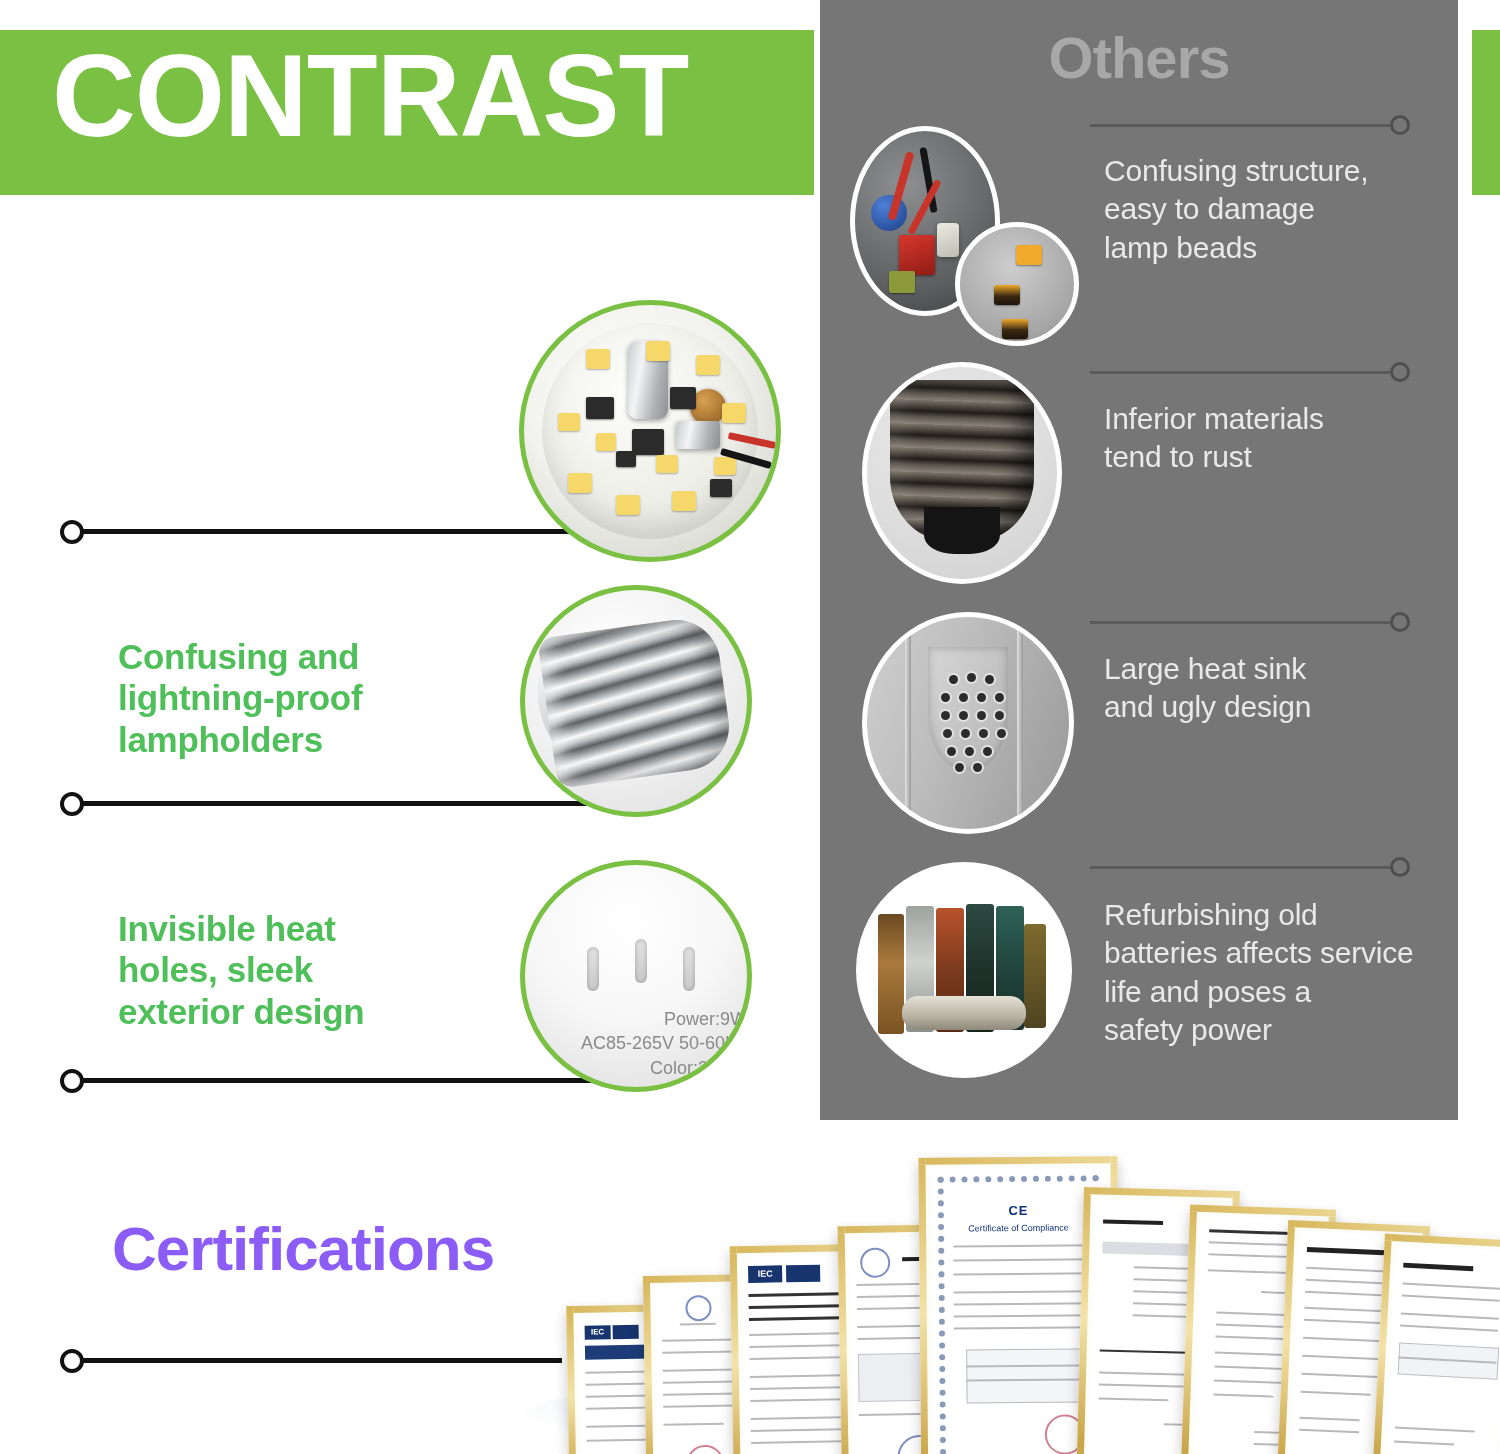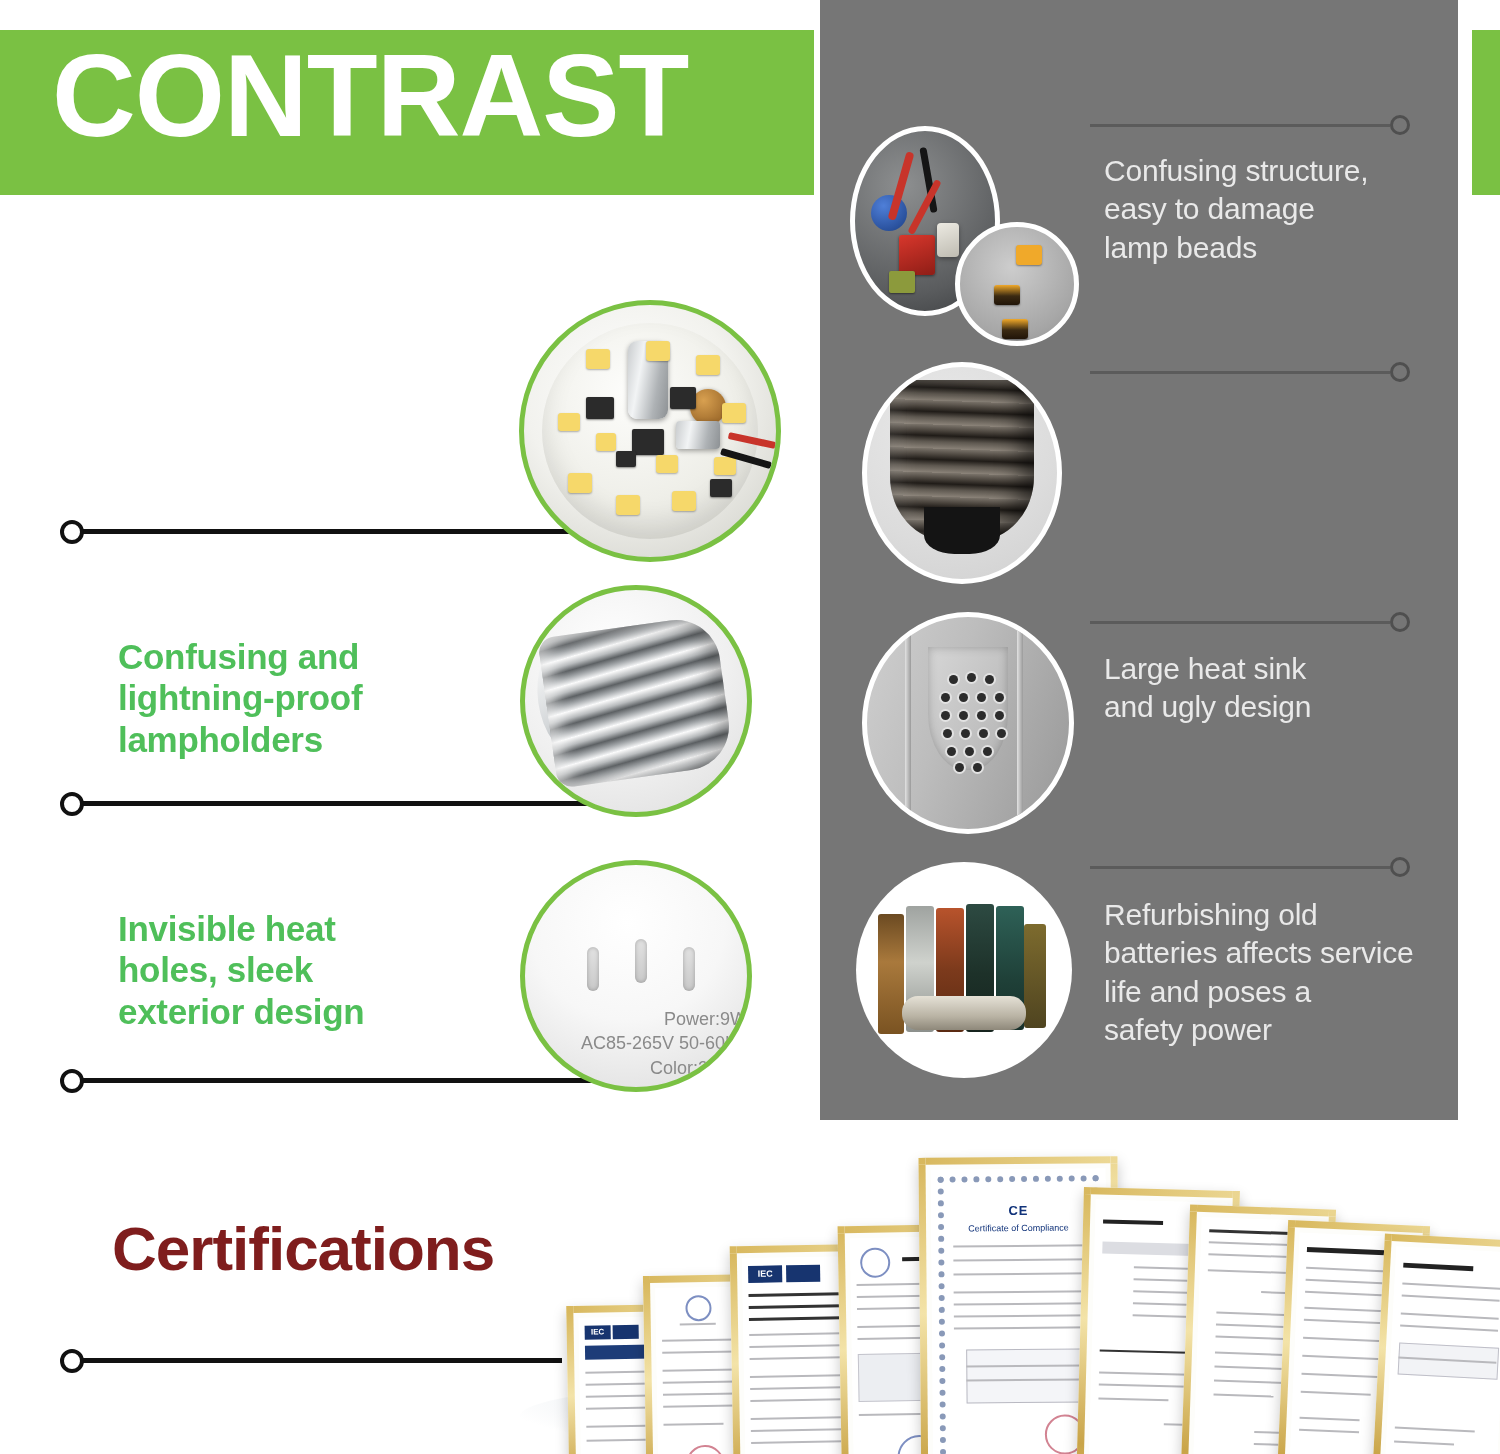--- a/index.html
+++ b/index.html
@@ -159,21 +159,21 @@
     box-shadow:inset 0 0 10px rgba(0,0,0,.25);
   }
   .hs-hole{position:absolute;width:9px;height:9px;border-radius:50%;background:#2c2c2c;box-shadow:0 0 0 2px #e2e2e2;}
   .hs-rib{position:absolute;width:6px;background:linear-gradient(90deg,#e2e2e2,#9a9a9a);}
   .batt-bg{background:#ffffff;}
   .batt{position:absolute;border-radius:3px;}
 
   
   .cert-title{
     position:absolute;left:112px;top:1218px;
-    font-size:62px;font-weight:bold;color:#7f1d1d;
+    font-size:62px;font-weight:bold;color:#8b5cf6;
     letter-spacing:-1px;line-height:1;
   }
   .cert-stage{position:absolute;left:520px;top:1125px;width:900px;height:330px;}
   .cert{
     position:absolute;
     background:#fdfdfa;
     border:7px solid;
     border-image:linear-gradient(150deg,#d8b85e,#f3e3a8,#c9a447,#efdd9e) 1;
     box-shadow:0 6px 14px rgba(0,0,0,.22);
     overflow:hidden;
@@ -278,20 +278,21 @@
   <div class="circ circ-green bulbface" style="left:520px;top:860px;width:232px;height:232px;">
     <div class="slot" style="left:62px;top:82px;"></div>
     <div class="slot" style="left:110px;top:74px;"></div>
     <div class="slot" style="left:158px;top:82px;"></div>
     <div class="spec" style="top:142px;">Power:9W
 AC85-265V 50-60Hz
 Color:3000k</div>
   </div>
 
   <div class="others-panel"></div>
+  <div class="others-title">Others</div>
 
   <div class="conn-right" style="left:1090px;top:124px;width:300px;">
     <div class="dot"></div>
   </div>
   <div class="others-item" style="left:1104px;top:152px;width:340px;">
     <div class="others-text">Confusing structure,
 easy to damage
 lamp beads</div>
   </div>
 
@@ -305,20 +306,24 @@
     <div class="chip" style="left:34px;top:140px;width:26px;height:22px;background:#8c9a3c;"></div>
   </div>
   <div class="circ circ-white beads" style="left:955px;top:222px;width:124px;height:124px;">
     <div class="bead" style="left:56px;top:18px;width:26px;height:20px;"></div>
     <div class="bead burnt" style="left:34px;top:58px;width:26px;height:20px;"></div>
     <div class="bead burnt" style="left:42px;top:92px;width:26px;height:20px;"></div>
   </div>
 
   <div class="conn-right" style="left:1090px;top:371px;width:300px;">
     <div class="dot"></div>
+  </div>
+  <div class="others-item" style="left:1104px;top:400px;width:340px;">
+    <div class="others-text">Inferior materials
+tend to rust</div>
   </div>
   <div class="circ circ-white rustbase" style="left:862px;top:362px;width:200px;height:222px;border-radius:50%;">
     <div class="rustscrew"></div>
     <div class="rusttip"></div>
   </div>
 
   <div class="conn-right" style="left:1090px;top:621px;width:300px;">
     <div class="dot"></div>
   </div>
   <div class="others-item" style="left:1104px;top:650px;width:340px;">

